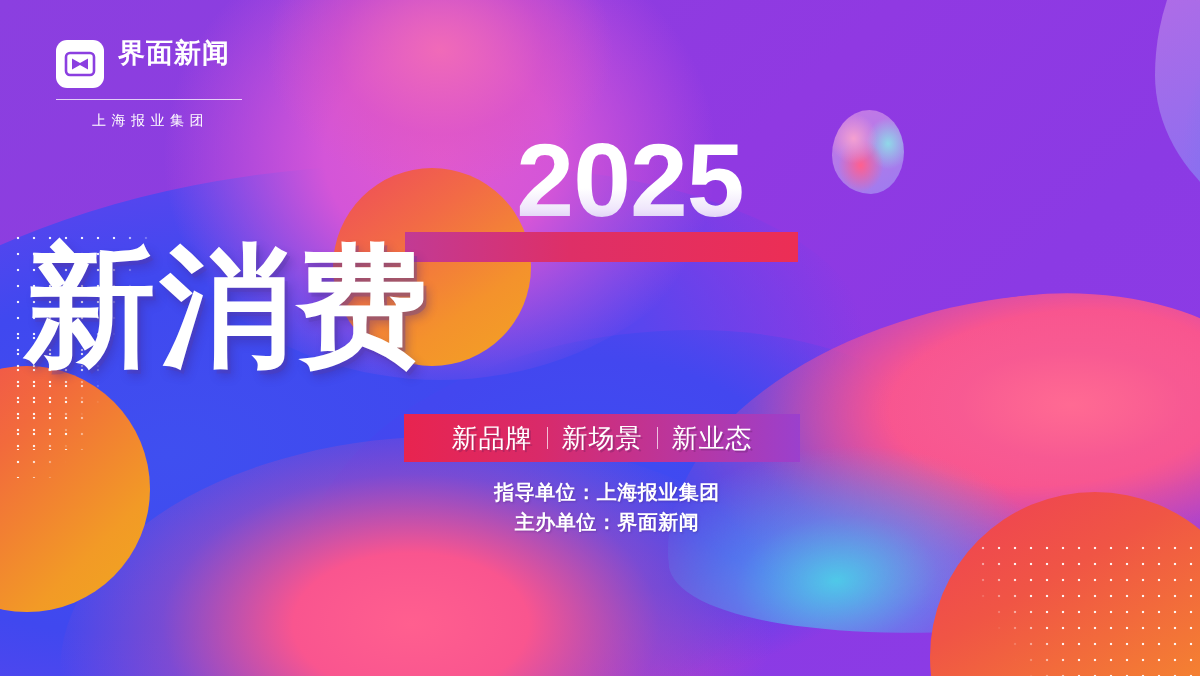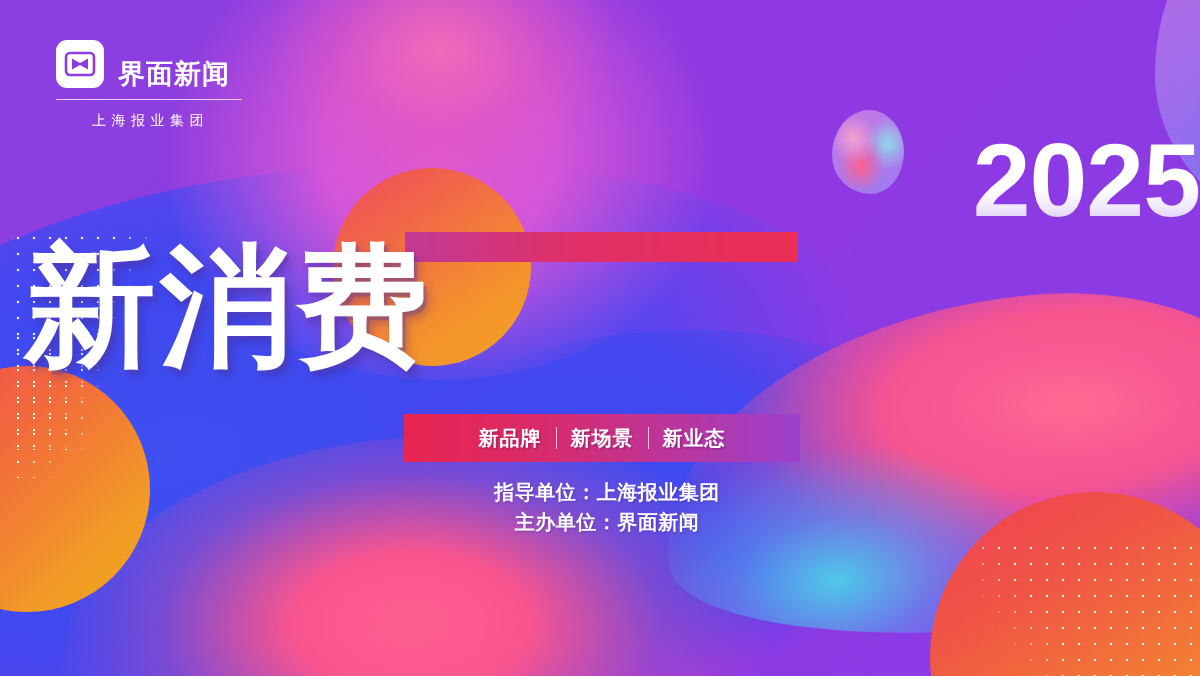--- a/index.html
+++ b/index.html
@@ -205,21 +205,21 @@
   
   .logo-wrap {
     position: absolute;
     left: 56px;
     top: 40px;
     width: 186px;
     z-index: 20;
   }
   .logo-row {
     display: flex;
-    align-items: flex-end;
+    align-items: flex-start;
     gap: 14px;
   }
   .logo-mark {
     width: 48px;
     height: 48px;
     border-radius: 11px;
     background: #ffffff;
     display: flex;
     align-items: center;
     justify-content: center;
@@ -257,21 +257,21 @@
     left: 0;
     right: 0;
     top: 0;
     z-index: 15;
   }
 
   .year {
     position: absolute;
     left: 0; right: 0;
     top: 128px;
-    text-align: right;
+    text-align: center;
     font-size: 104px;
     font-weight: 700;
     letter-spacing: -1px;
     line-height: 1;
     background: linear-gradient(180deg, #ffffff 0%, #ffffff 58%, #efe6fb 78%, #c9b8ee 100%);
     -webkit-background-clip: text;
     background-clip: text;
     color: transparent;
     -webkit-text-fill-color: transparent;
     text-shadow: none;
@@ -310,22 +310,22 @@
     width: 396px;
     height: 48px;
     background: linear-gradient(90deg, #e8244f 0%, #d92a69 34%, #bb359c 68%, #9b40cd 100%);
     display: flex;
     align-items: center;
     justify-content: center;
     gap: 0;
   }
   .tagline-item {
     color: #ffffff;
-    font-size: 20px;
-    font-weight: 700;
+    font-size: 26px;
+    font-weight: 400;
     letter-spacing: 1px;
     line-height: 1;
     text-shadow: 2px 2px 0 rgba(90,30,90,0.30);
     padding: 0 14px;
   }
   .tagline-sep {
     width: 1px;
     height: 22px;
     background: rgba(255,255,255,0.7);
     flex: 0 0 auto;

